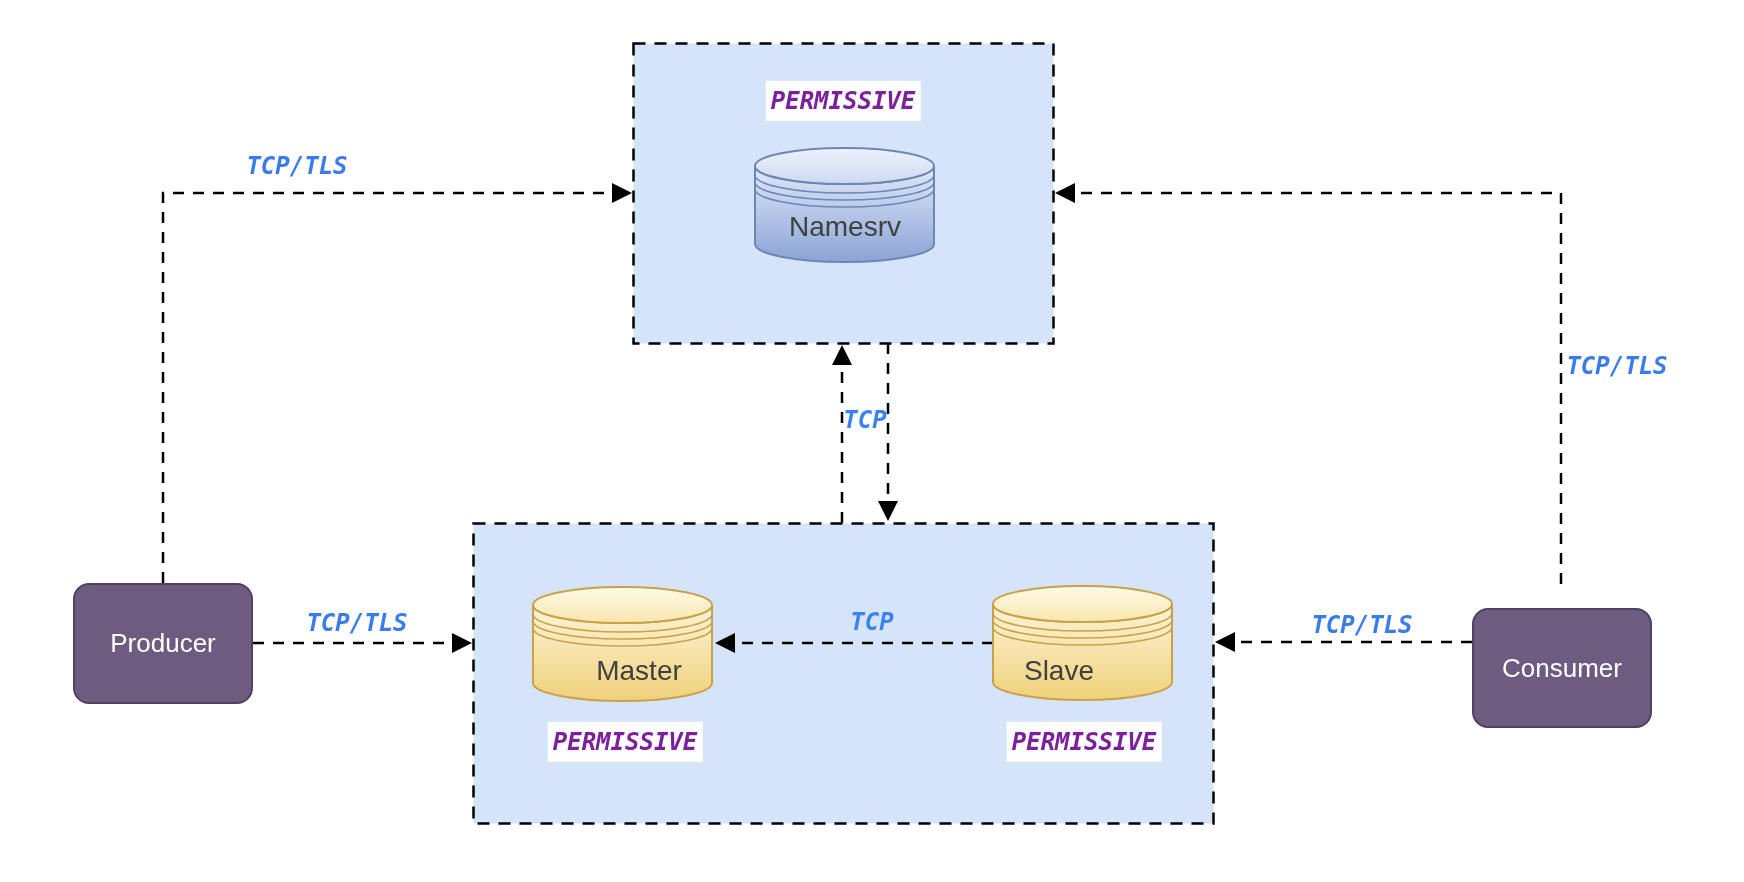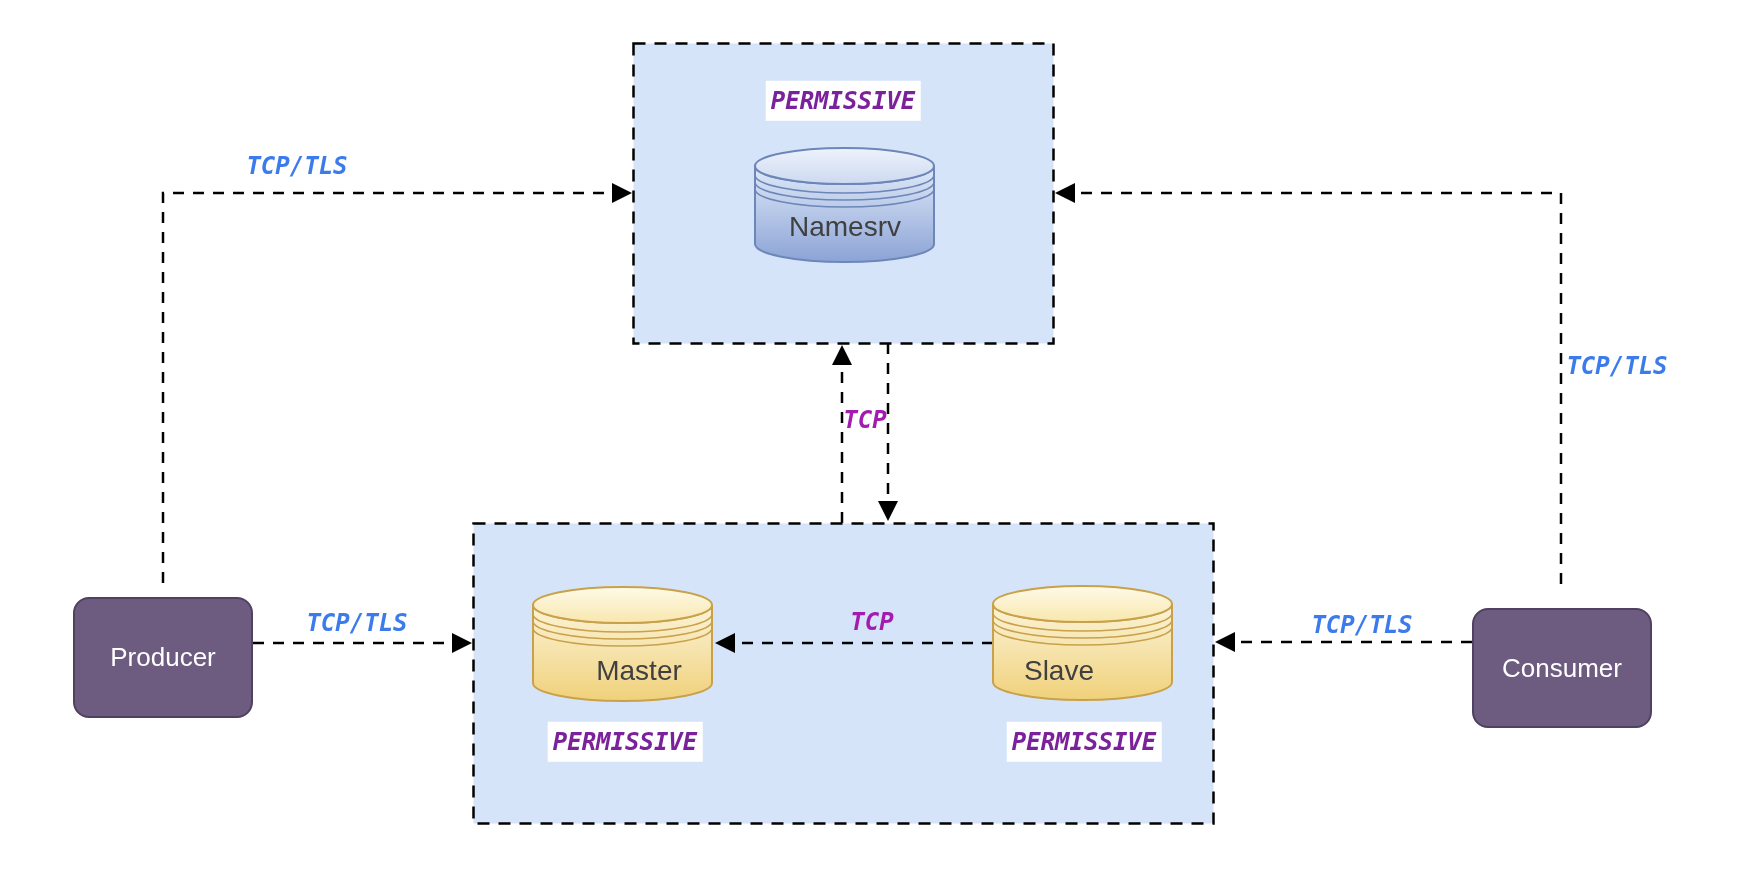--- a/index.html
+++ b/index.html
@@ -10,21 +10,21 @@
     font-family:"Liberation Sans",sans-serif;
     overflow:hidden;
   }
   .canvas svg.layer{position:absolute;left:0;top:0;}
   .abs{position:absolute;transform:translate(-50%,-50%);white-space:nowrap;}
   .edge-label{
     font-family:"DejaVu Sans Mono","Liberation Mono",monospace;
     font-style:italic;font-weight:600;font-size:24px;line-height:1;
   }
   .lbl-tls{color:#3b7bec;}
-  .lbl-tcp{color:#a21caf;}
+  .lbl-tcp{color:#3b82f6;}
   .acl-label{
     font-family:"DejaVu Sans Mono","Liberation Mono",monospace;
     font-style:italic;font-weight:bold;font-size:24px;line-height:1.1;
     color:#7b219b;background:#ffffff;padding:7px 5px;
   }
   .node-label{font-size:28px;color:#404040;}
   .actor{
     position:absolute;display:flex;align-items:center;justify-content:center;
     background:#6e5b80;border:2px solid #4f4160;border-radius:16px;
     color:#ffffff;font-size:26px;box-sizing:border-box;
@@ -87,21 +87,21 @@
 
     <g transform="translate(992,585)">
       <path d="M1,19 V97 A89.5,18 0 0 0 180,97 V19 A89.5,18 0 0 1 1,19 Z" fill="url(#gradYellowBody)" stroke="#c9a14a" stroke-width="2"></path>
       <ellipse cx="90.5" cy="19" rx="89.5" ry="18" fill="url(#gradYellowTop)" stroke="#c9a14a" stroke-width="2"></ellipse>
       <path d="M1,28 A89.5,18 0 0 0 180,28" fill="none" stroke="#c9a14a" stroke-width="1.6"></path>
       <path d="M1,35 A89.5,18 0 0 0 180,35" fill="none" stroke="#c9a14a" stroke-width="1.6"></path>
       <path d="M1,42 A89.5,18 0 0 0 180,42" fill="none" stroke="#c9a14a" stroke-width="1.6"></path>
     </g>
   </svg>
 
-  <div class="actor" style="left:73px;top:597px;width:180px;height:121px;">
+  <div class="actor" style="left:73px;top:583px;width:180px;height:121px;">
     <span>Producer</span>
   </div>
   <div class="actor" style="left:1472px;top:584px;width:180px;height:120px;margin-top:24px;">
     <span>Consumer</span>
   </div>
 
   <div class="abs node-label" style="left:845px;top:227px;">Namesrv</div>
   <div class="abs node-label" style="left:623px;top:671px;margin-left:16px;">Master</div>
   <div class="abs node-label" style="left:1059px;top:671px;">Slave</div>
 

